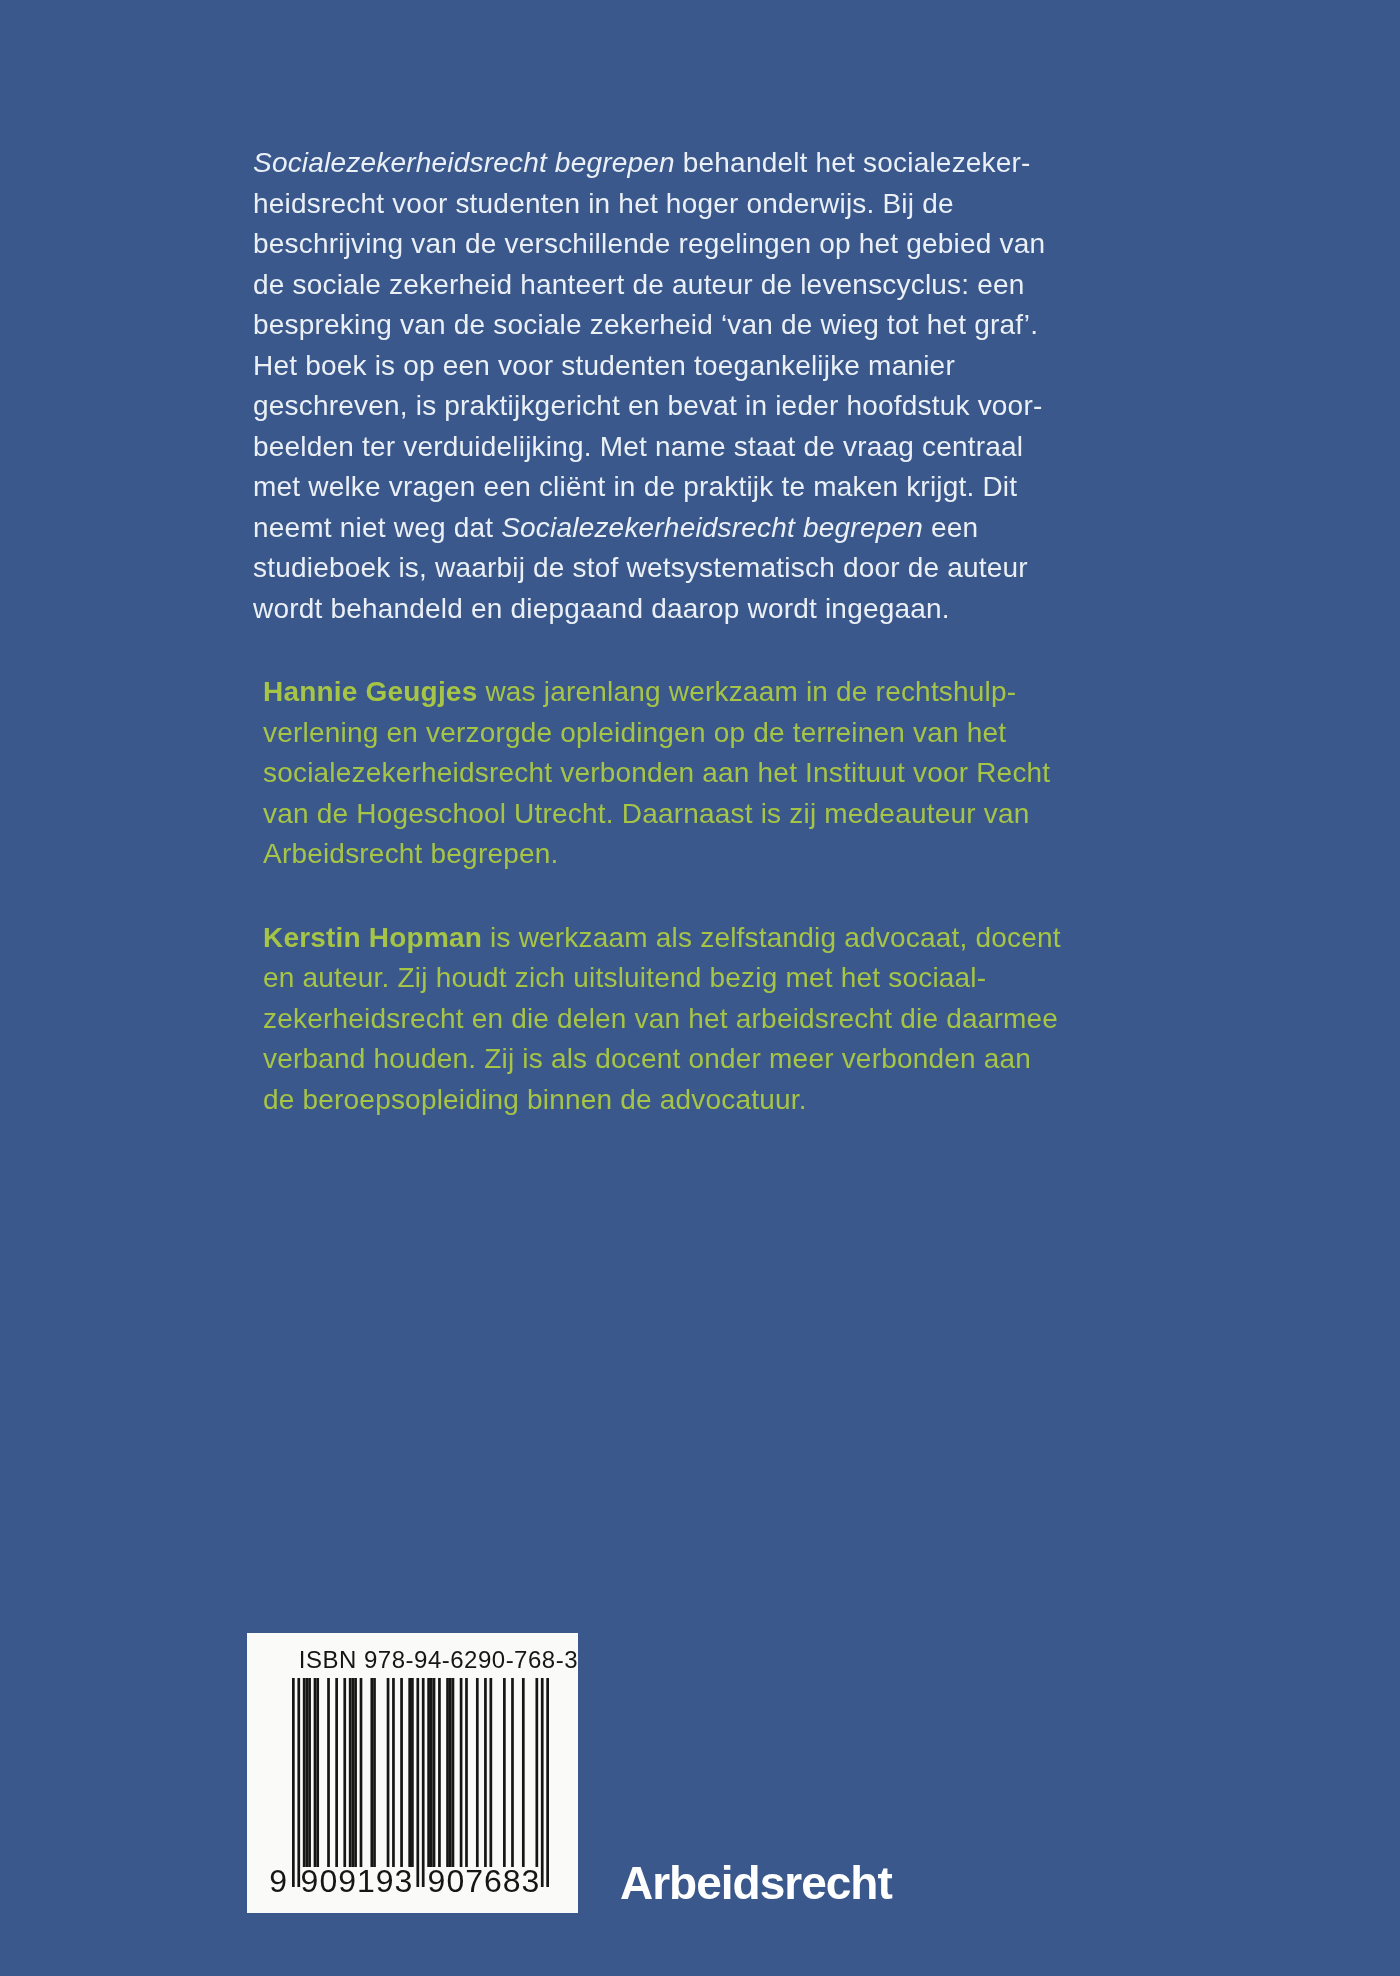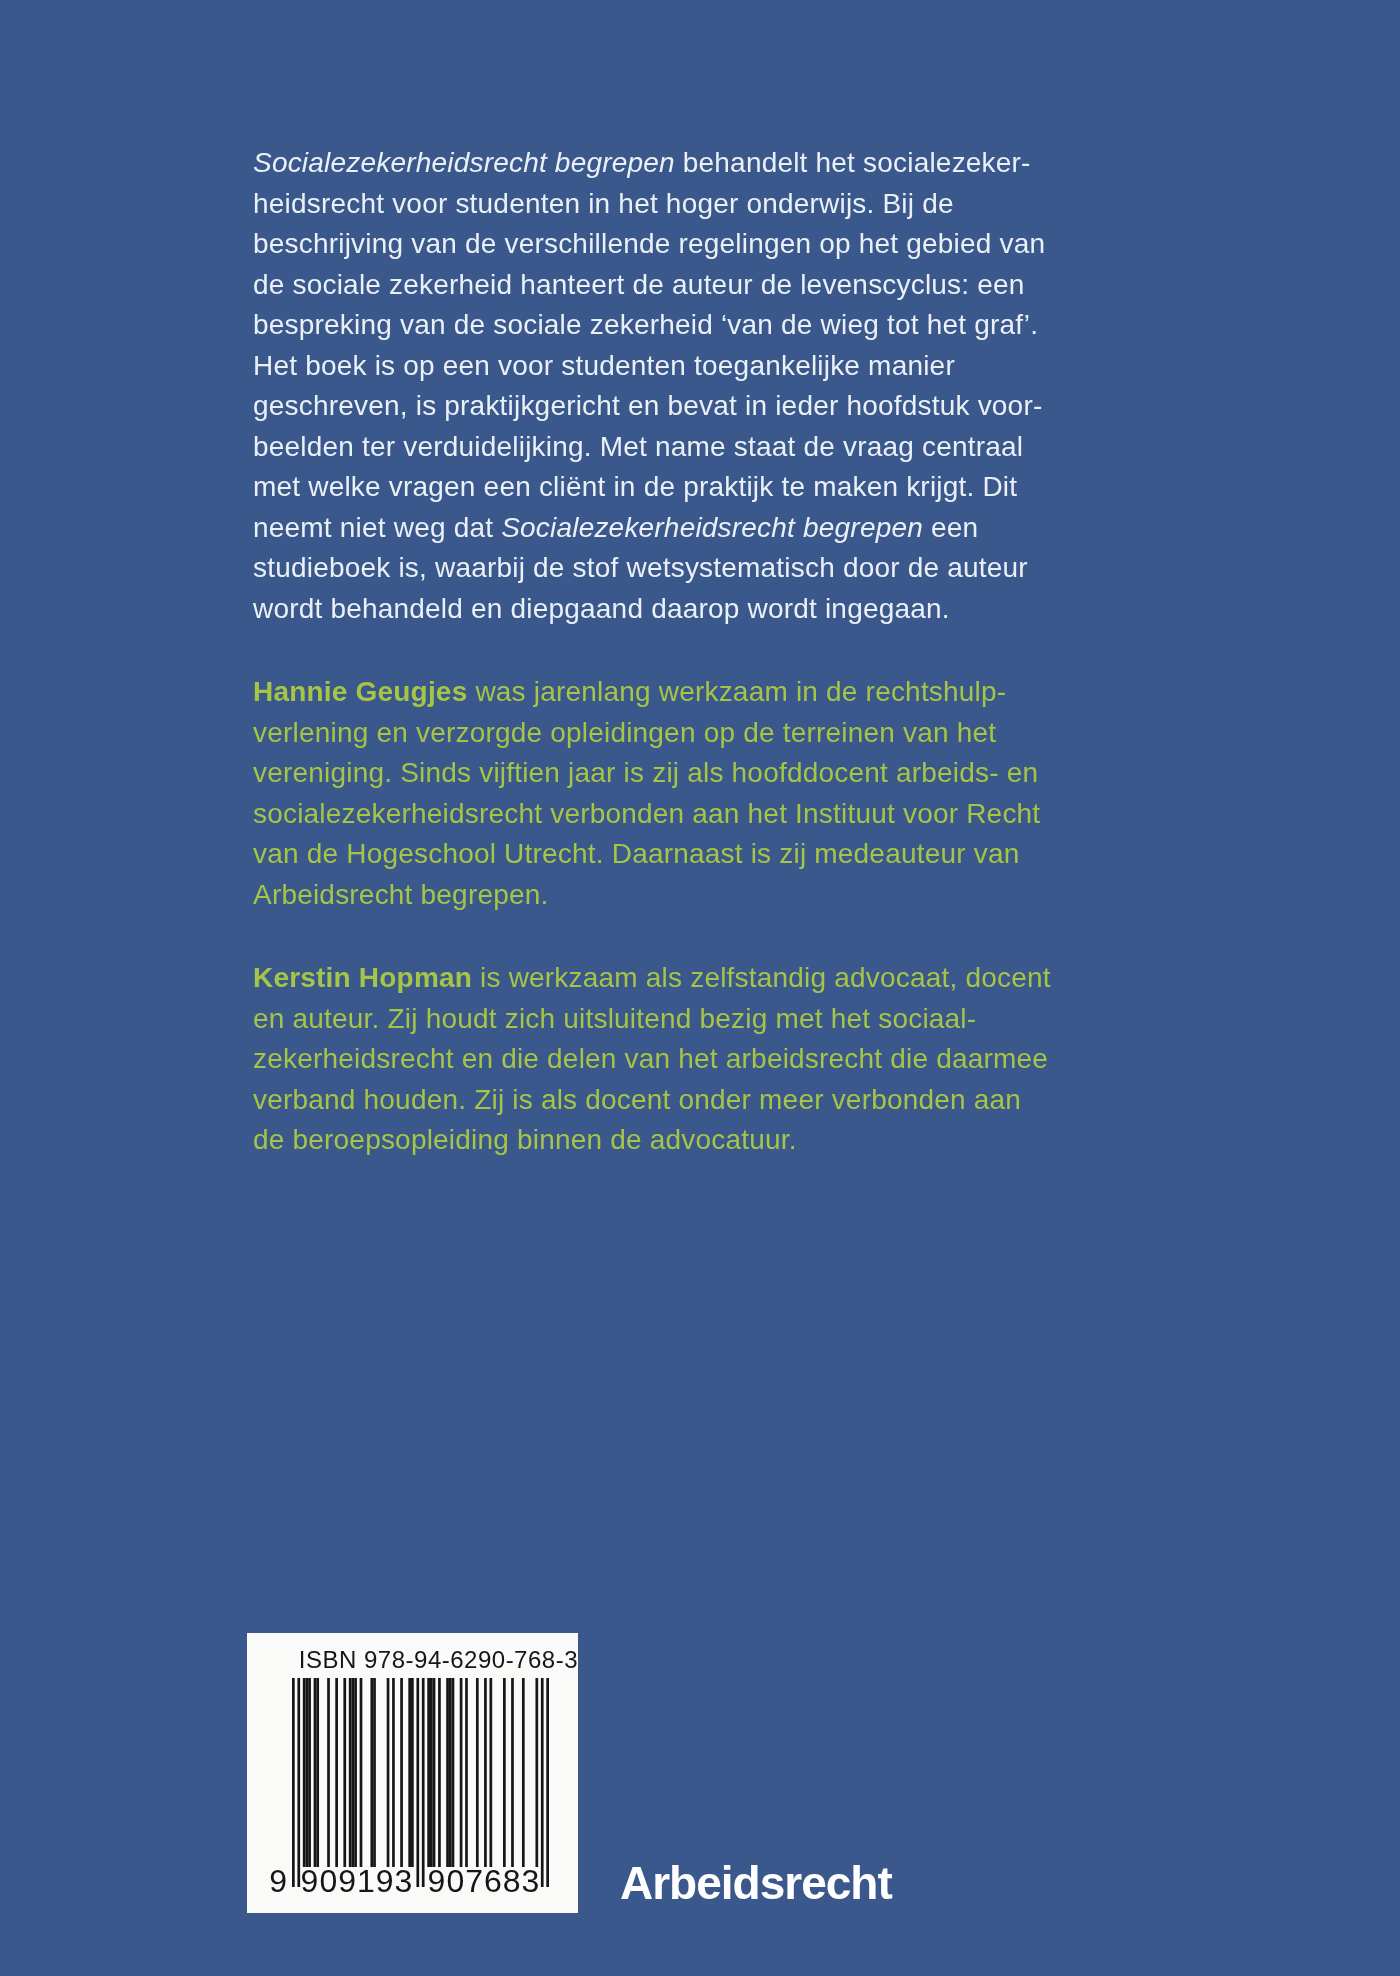--- a/index.html
+++ b/index.html
@@ -13,21 +13,21 @@
   body{
     width:1400px;height:1976px;position:relative;overflow:hidden;
     background:var(--bg);
     font-family:"Liberation Sans",sans-serif;
   }
   .text-col{
     position:absolute;left:253px;top:143px;width:930px;
   }
   .paragraph{font-size:28px;line-height:40.5px;letter-spacing:0.2px;}
   .blurb{color:var(--fg);font-weight:300;}
-  .bio{color:var(--accent);margin-top:43px;}
+  .bio{color:var(--accent);margin-top:43px;margin-left:10px;}
   .text-line{white-space:pre;}
   .run-italic{font-style:italic;}
   .run-bold{font-weight:bold;}
   .isbn-box{
     position:absolute;left:247px;top:1633px;width:331px;height:280px;
     background:var(--paper);
   }
   .isbn-label{
     position:absolute;top:13px;left:0;right:0;text-align:right;
     font-size:24px;letter-spacing:0.5px;color:var(--ink);
@@ -61,21 +61,20 @@
       <div class="text-line"><span class="run-normal">geschreven, is praktijkgericht en bevat in ieder hoofdstuk voor-</span></div>
       <div class="text-line"><span class="run-normal">beelden ter verduidelijking. Met name staat de vraag centraal</span></div>
       <div class="text-line"><span class="run-normal">met welke vragen een cliënt in de praktijk te maken krijgt. Dit</span></div>
       <div class="text-line"><span class="run-normal">neemt niet weg dat </span><span class="run-italic">Socialezekerheidsrecht begrepen</span><span class="run-normal"> een</span></div>
       <div class="text-line"><span class="run-normal">studieboek is, waarbij de stof wetsystematisch door de auteur</span></div>
       <div class="text-line"><span class="run-normal">wordt behandeld en diepgaand daarop wordt ingegaan.</span></div>
     </div>
   <div class="paragraph bio">
       <div class="text-line"><span class="run-bold">Hannie Geugjes</span><span class="run-normal"> was jarenlang werkzaam in de rechtshulp-</span></div>
       <div class="text-line"><span class="run-normal">verlening en verzorgde opleidingen op de terreinen van het</span></div>
-      <div class="text-line"><span class="run-normal">vereniging. Sinds vijftien jaar is zij als hoofddocent arbeids- en</span></div>
       <div class="text-line"><span class="run-normal">socialezekerheidsrecht verbonden aan het Instituut voor Recht</span></div>
       <div class="text-line"><span class="run-normal">van de Hogeschool Utrecht. Daarnaast is zij medeauteur van</span></div>
       <div class="text-line"><span class="run-normal">Arbeidsrecht begrepen.</span></div>
     </div>
   <div class="paragraph bio">
       <div class="text-line"><span class="run-bold">Kerstin Hopman</span><span class="run-normal"> is werkzaam als zelfstandig advocaat, docent</span></div>
       <div class="text-line"><span class="run-normal">en auteur. Zij houdt zich uitsluitend bezig met het sociaal-</span></div>
       <div class="text-line"><span class="run-normal">zekerheidsrecht en die delen van het arbeidsrecht die daarmee</span></div>
       <div class="text-line"><span class="run-normal">verband houden. Zij is als docent onder meer verbonden aan</span></div>
       <div class="text-line"><span class="run-normal">de beroepsopleiding binnen de advocatuur.</span></div>

